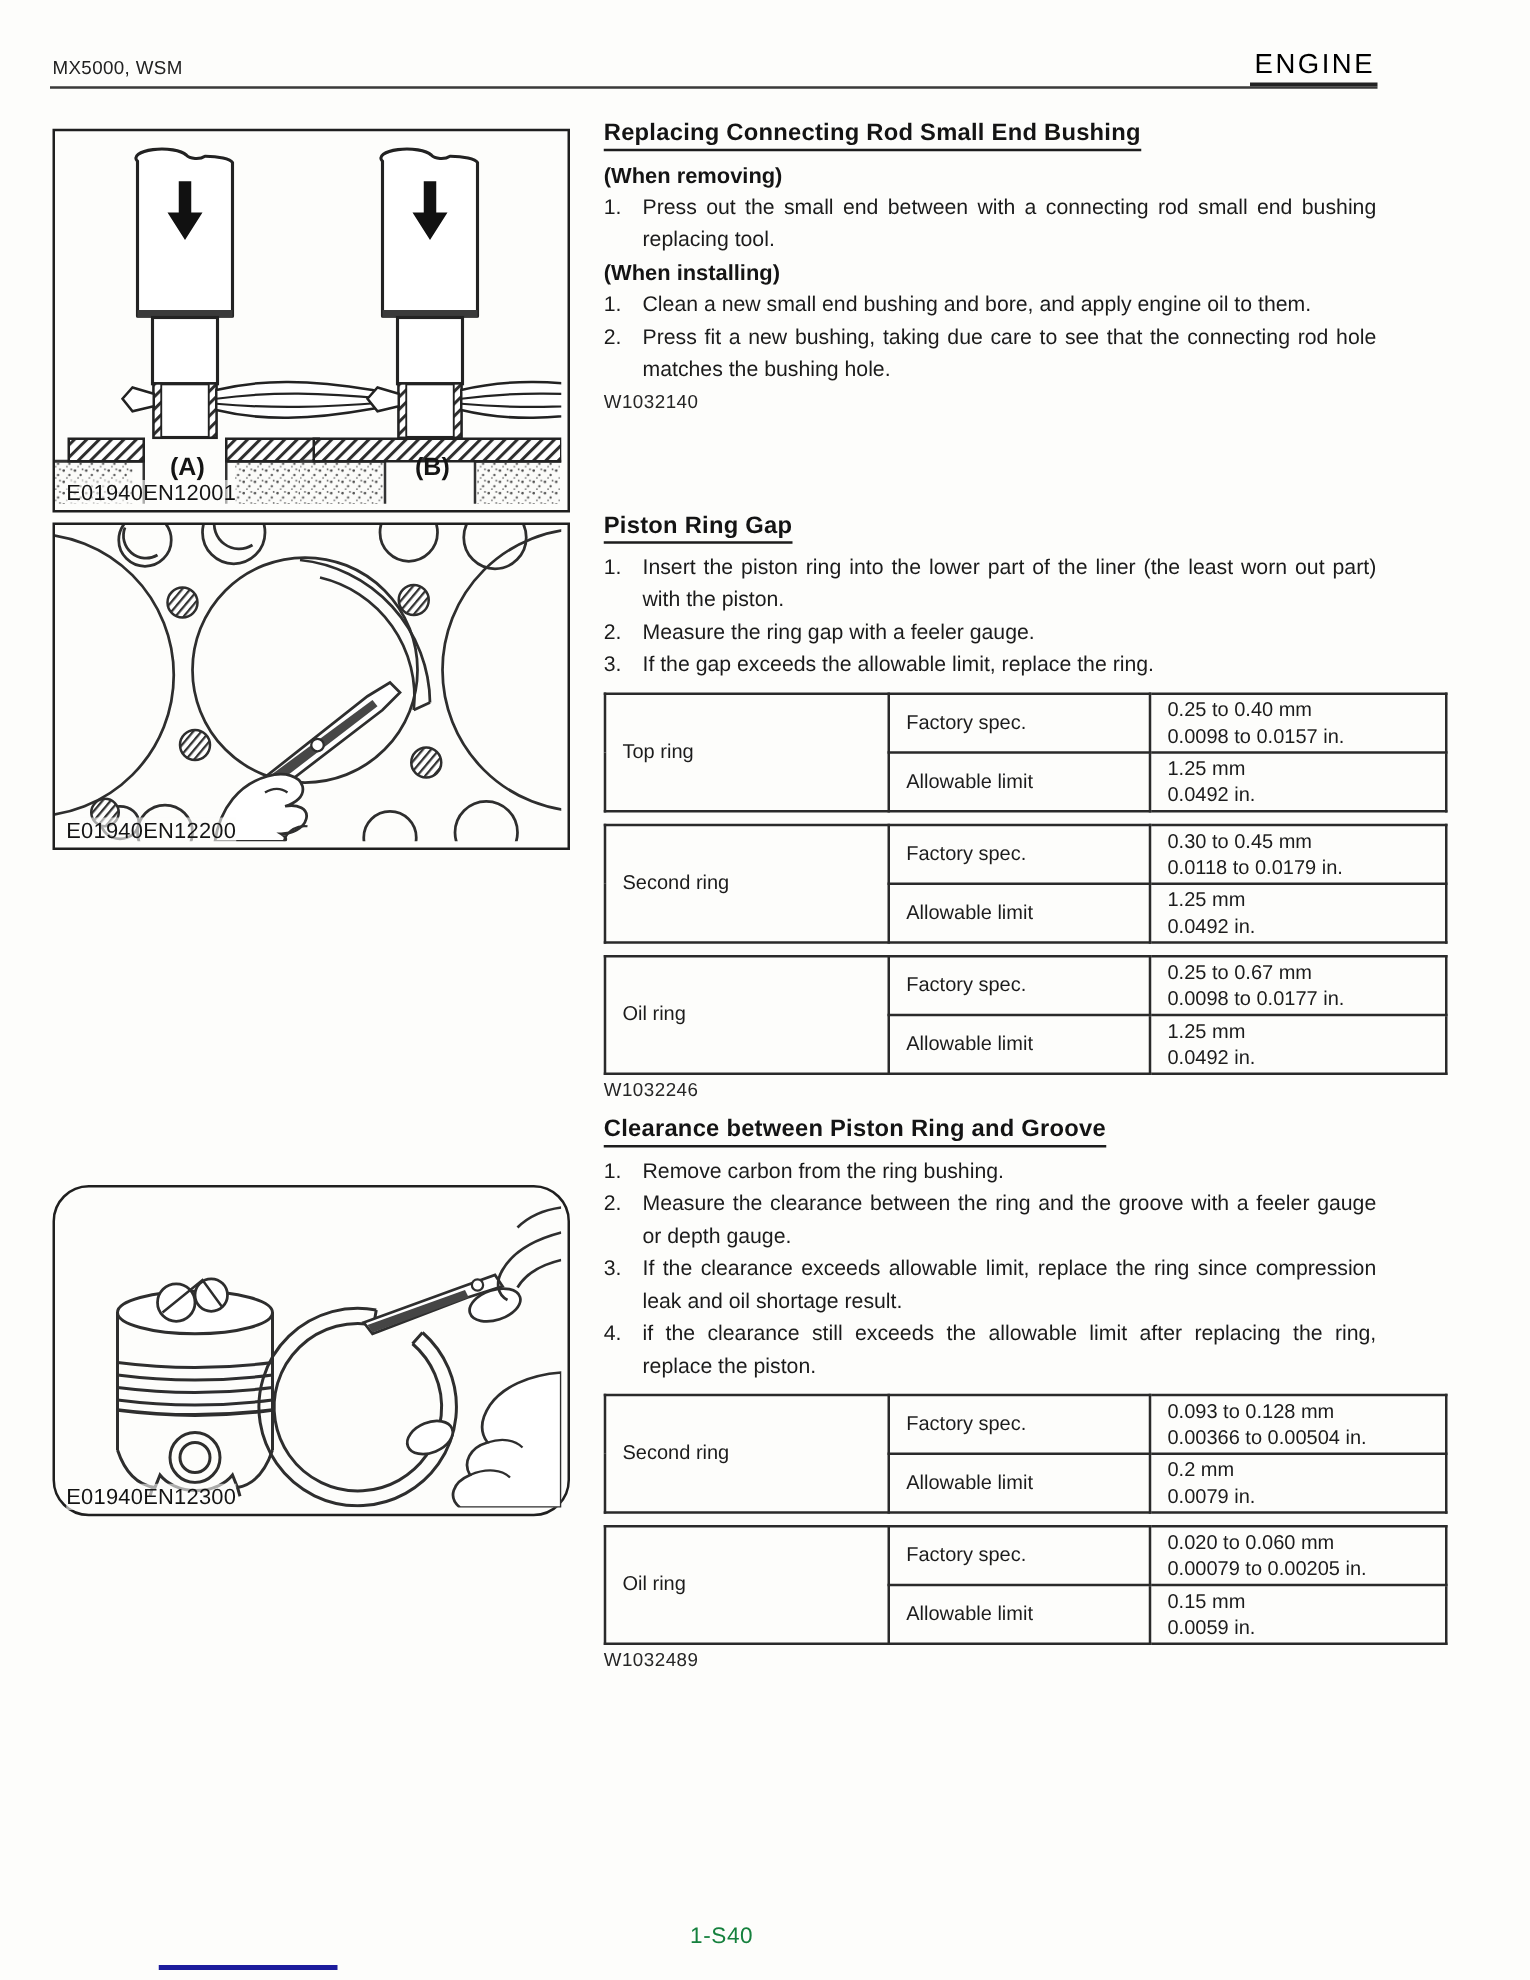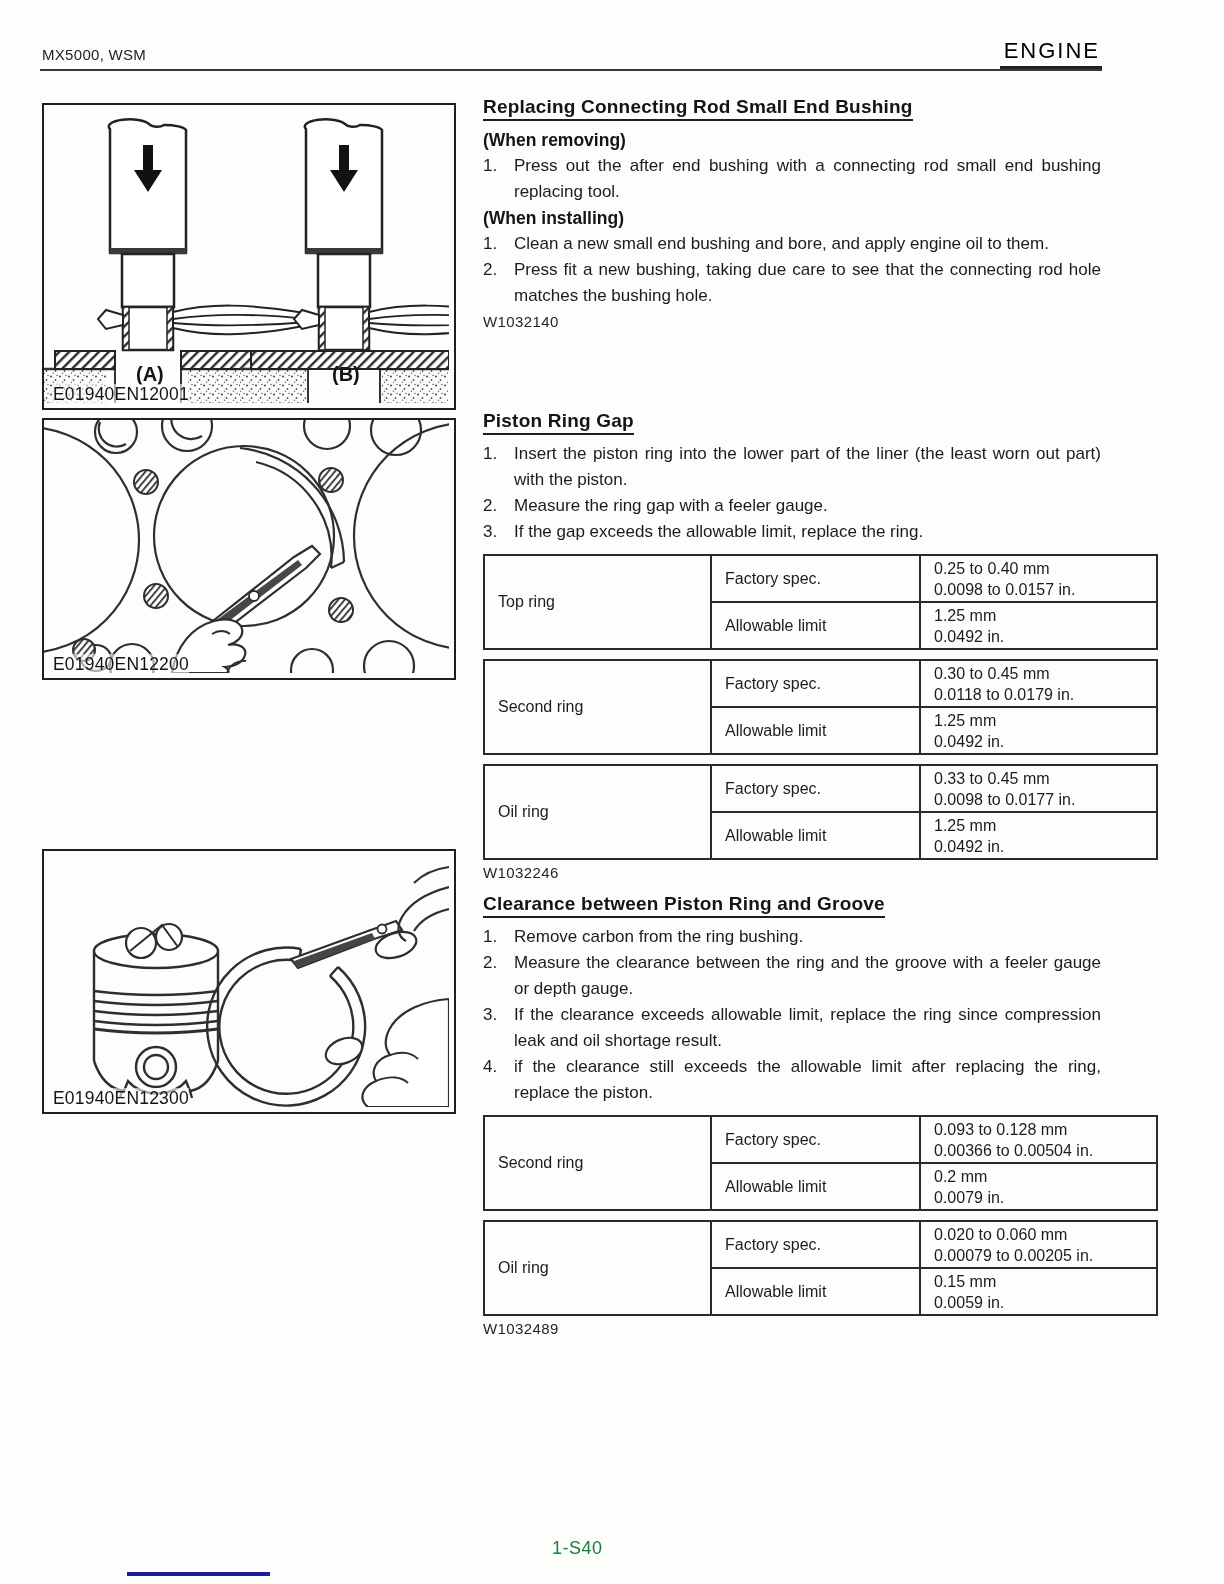--- a/index.html
+++ b/index.html
@@ -142,21 +142,21 @@
       <circle cx="210" cy="176" r="5" fill="#fff" stroke="#2e2e2e" stroke-width="1.8"></circle>
 
       <path d="M 128 253 C 132 226 148 207 170 201 C 184 197 196 201 198 209 C 200 217 192 223 184 225
                C 194 223 203 227 201 235 C 199 243 189 247 181 247 C 186 250 185 253 183 253 Z" fill="#fff" stroke="#2e2e2e" stroke-width="2.2"></path>
       <path d="M 168 214 C 174 210 181 210 186 214" fill="none" stroke="#2e2e2e" stroke-width="1.8"></path>
       <path d="M 183 253 C 186 244 194 240 202 241" fill="none" stroke="#2e2e2e" stroke-width="1.8"></path>
     </svg>
     <div class="figcap">E01940EN12200</div>
   </div>
 
-  <div class="fig" style="top:849px;width:410px;height:261px;">
+  <div class="fig" style="top:948px;width:410px;height:261px;border-radius:29px;">
     <svg width="405" height="256" viewBox="0 0 405 256">
 
       <g fill="none" stroke="#2e2e2e" stroke-width="2.4">
         <path d="M 294 116 A 79 79 0 1 1 257 98"></path>
         <path d="M 286 125 A 67 67 0 1 1 255 110"></path>
         <path d="M 294 116 L 286 125 M 257 98 L 255 110"></path>
       </g>
 
       <g fill="none" stroke="#2e2e2e" stroke-width="2.4">
         <path d="M 50 100 L 50 210 M 174 100 L 174 210"></path>
@@ -191,21 +191,21 @@
       <ellipse cx="300" cy="200" rx="19" ry="12" transform="rotate(-22 300 200)" fill="#fff" stroke="#2e2e2e" stroke-width="2.2"></ellipse>
     </svg>
     <div class="figcap">E01940EN12300</div>
   </div>
 
   <div class="sec" style="top:96px;">
     <h2 class="title">Replacing Connecting Rod Small End Bushing</h2>
     <div class="sublabel">(When removing)</div>
     <div class="step">
       <span class="num">1.</span>
-      <span class="txt">Press out the after end bushing with a connecting rod small end bushing replacing tool.</span>
+      <span class="txt">Press out the small end between with a connecting rod small end bushing replacing tool.</span>
     </div>
     <div class="sublabel">(When installing)</div>
     <div class="step">
       <span class="num">1.</span>
       <span class="txt">Clean a new small end bushing and bore, and apply engine oil to them.</span>
     </div>
     <div class="step">
       <span class="num">2.</span>
       <span class="txt">Press fit a new bushing, taking due care to see that the connecting rod hole matches the bushing hole.</span>
     </div>
@@ -266,21 +266,21 @@
       </tr>
     </tbody>
       </table>
 
     <table class="spec mt10">
       <tbody>
           <tr>
         <td class="c1" rowspan="2">Oil ring</td>
         <td class="c2">Factory spec.</td>
         <td class="c3">
-          <div class="v">0.33 to 0.45 mm</div>
+          <div class="v">0.25 to 0.67 mm</div>
           <div class="v">0.0098 to 0.0177 in.</div>
         </td>
       </tr>
       <tr>
         <td class="c2">Allowable limit</td>
         <td class="c3">
           <div class="v">1.25 mm</div>
           <div class="v">0.0492 in.</div>
         </td>
       </tr>

